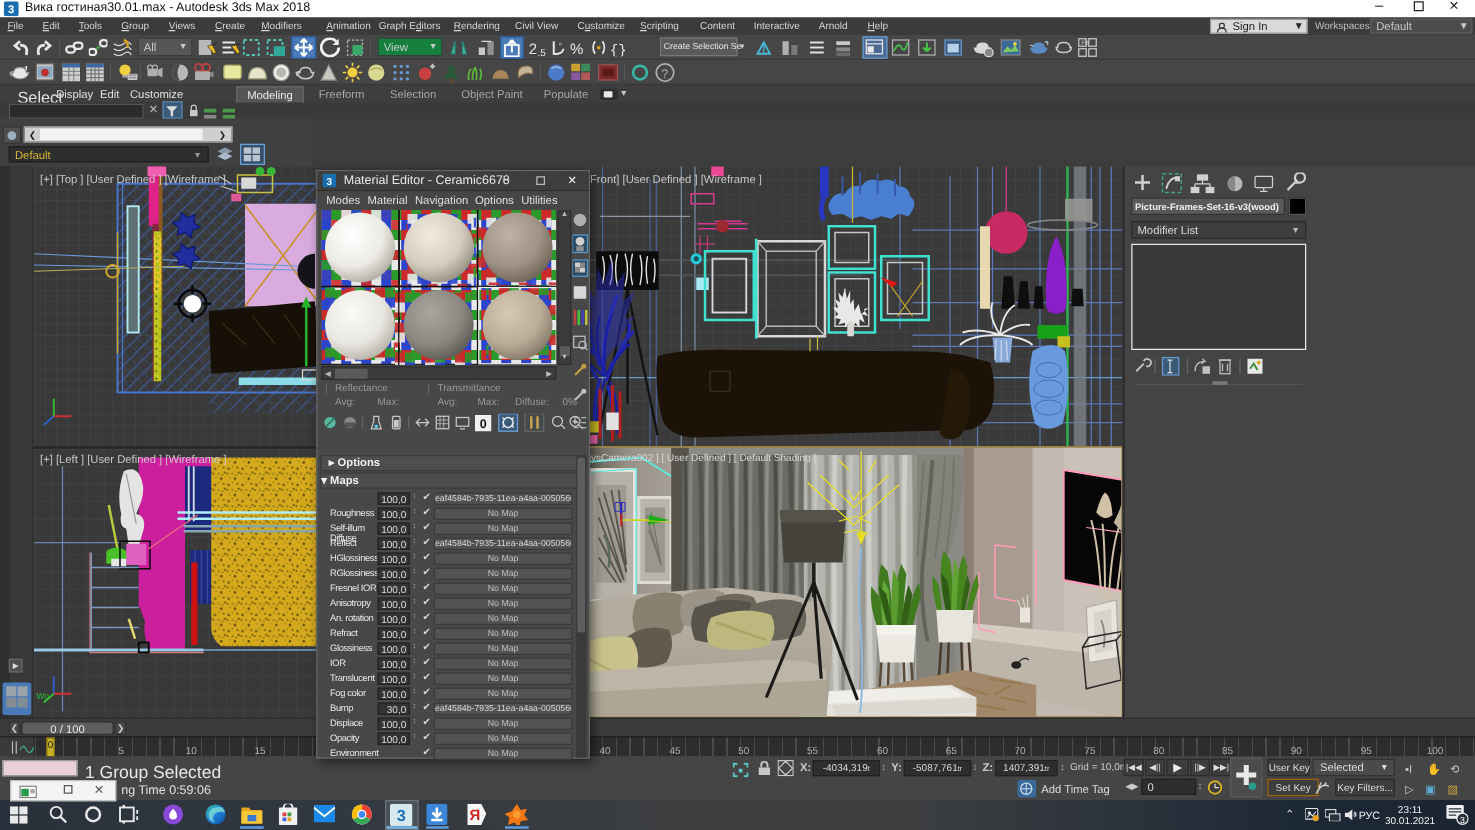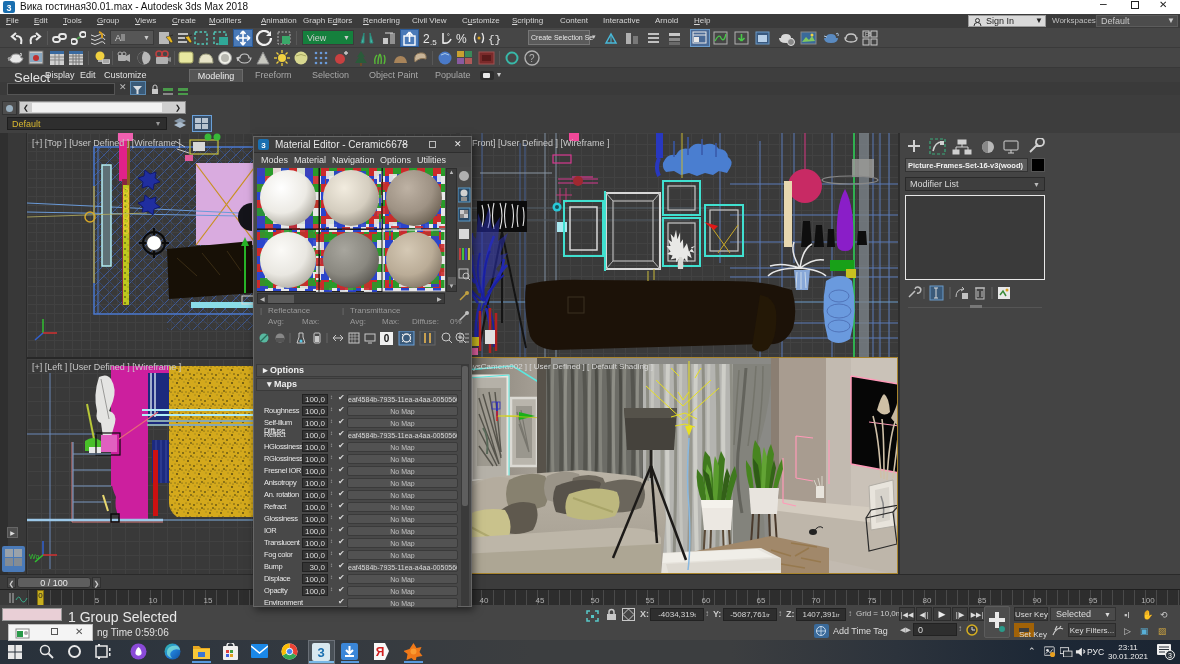--- a/index.html
+++ b/index.html
@@ -1022,21 +1022,21 @@
           <path d="M6 4 v3 h3" stroke="#ddd" fill="none"></path>
         </svg>
   <div class="abs" style="left:984px;top:1px;width:26px;height:32px;background:#4c4c4c;border:1px solid #5c5c5c;border-radius:2px;">
     <svg width="24" height="30">
             <path d="M12 5 v16 M4 13 h16" stroke="#e8e8e8" stroke-width="4"></path>
             <circle cx="17" cy="22" r="3" fill="#2a9a8a"></circle>
           </svg>
   </div>
   <div class="abs" style="left:1014px;top:2px;width:34px;height:14px;background:#3d3d3d;border:1px solid #2c2c2c;color:#ddd;font-size:8px;text-align:center;line-height:13px;white-space:nowrap;">User Key</div>
   <div class="abs" style="left:1050px;top:2px;width:66px;height:14px;background:#4a4a4a;border:1px solid #333;color:#ddd;font-size:9px;padding-left:5px;line-height:13px;">Selected<span style="float:right;margin-right:4px;font-size:7px;">▼</span></div>
-  <div class="abs" style="left:1014px;top:18px;width:20px;height:14px;background:#3d3d3d;border:5px solid #a16207;color:#ddd;font-size:8px;text-align:center;line-height:13px;white-space:nowrap;">Set Key</div>
+  <div class="abs" style="left:1014px;top:18px;width:41px;height:14px;background:#3d3d3d;border:1px solid #a16207;color:#ddd;font-size:8px;text-align:center;line-height:13px;white-space:nowrap;">Set Key</div>
   <svg class="abs" style="left:1051px;top:19px" width="14" height="13">
           <path d="M2 11 q4-9 10-6 M4 6 l2-4 M8 5 l2-3" stroke="#ccc" fill="none" stroke-width="1.2"></path>
         </svg>
   <div class="abs" style="left:1068px;top:18px;width:48px;height:14px;background:#3d3d3d;border:1px solid #2c2c2c;color:#ddd;font-size:8px;text-align:center;line-height:13px;">Key Filters...</div>
   <svg class="abs" style="left:1122px;top:3px" width="56" height="30">
     <g fill="#c8c8c8" font-size="9" font-family="Liberation Sans">
       <text x="2" y="10">▪I</text>
             <text x="20" y="10" fill="#c8a040">✋</text>
             <text x="38" y="10">⟲</text>
       <text x="2" y="26">▷</text>
@@ -1429,21 +1429,21 @@
       <g transform="translate(197,1)">
             <circle cx="5" cy="5" r="4" fill="none" stroke="#c8c8c8"></circle>
             <line x1="8" y1="8" x2="11" y2="11" stroke="#c8c8c8"></line>
             <path d="M3 5 h4 M5 3 v4" stroke="#c8c8c8"></path>
           </g>
     </g>
   </svg>
 
 
   <div class="abs" style="left:2px;top:227px;width:213px;height:13px;background:#4e4e4e;border:1px solid #3a3a3a;color:#f0f0f0;font-size:9px;font-weight:bold;"><span style="margin-left:6px;">▸ Options</span></div>
-  <div class="abs" style="left:2px;top:241px;width:213px;height:13px;background:#4e4e4e;border:1px solid #3a3a3a;color:#f0f0f0;font-size:9px;font-weight:bold;"><span style="margin-left:10px;">▾ Maps</span></div>
+  <div class="abs" style="left:2px;top:241px;width:213px;height:13px;background:#4e4e4e;border:1px solid #3a3a3a;color:#f0f0f0;font-size:9px;font-weight:bold;"><span style="margin-left:0;">▾ Maps</span></div>
   <span class="abs" style="left:10px;top:257px;font-size:7.5px;letter-spacing:-0.3px;color:#e8e8e8;white-space:nowrap;margin-top:32px;">Diffuse</span>
       <div class="abs" style="left:48px;top:257px;width:26px;height:10px;background:#343434;border:1px solid #222;color:#dcdcdc;font-size:8px;text-align:right;line-height:9px;padding-right:2px;">100,0</div>
       <span class="abs" style="left:76px;top:257px;font-size:6px;color:#aaa;">↕</span>
       <span class="abs" style="left:84px;top:256px;font-size:8px;color:#d8d8d8;">✔</span>
       <div class="abs" style="left:93px;top:257px;width:111px;height:10px;background:#525252;border:1px solid #3a3a3a;border-radius:2px;color:#d8d8d8;font-size:7px;text-align:center;line-height:9px;white-space:nowrap;overflow:hidden;">eaf4584b-7935-11ea-a4aa-0050560</div>
       <span class="abs" style="left:10px;top:269px;font-size:7.5px;letter-spacing:-0.3px;color:#e8e8e8;white-space:nowrap;">Roughness</span>
       <div class="abs" style="left:48px;top:269px;width:26px;height:10px;background:#343434;border:1px solid #222;color:#dcdcdc;font-size:8px;text-align:right;line-height:9px;padding-right:2px;">100,0</div>
       <span class="abs" style="left:76px;top:269px;font-size:6px;color:#aaa;">↕</span>
       <span class="abs" style="left:84px;top:268px;font-size:8px;color:#d8d8d8;">✔</span>
       <div class="abs" style="left:93px;top:269px;width:111px;height:10px;background:#525252;border:1px solid #3a3a3a;border-radius:2px;color:#c0c0c0;font-size:7px;text-align:center;line-height:9px;white-space:nowrap;overflow:hidden;">No Map</div>

